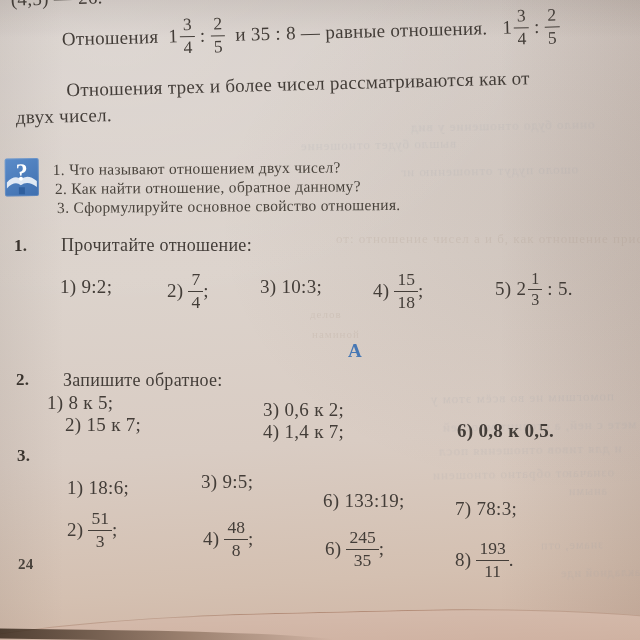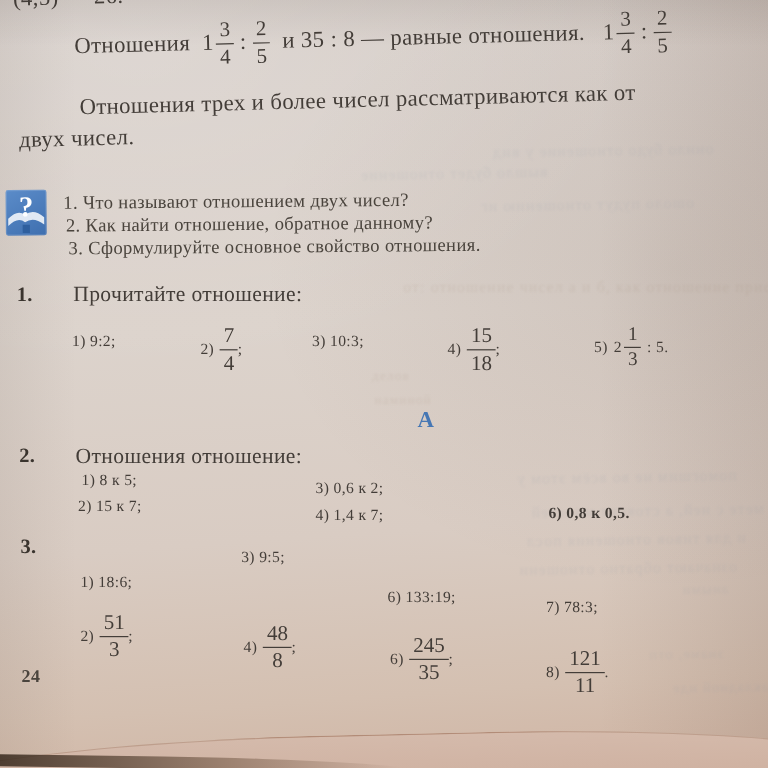--- a/index.html
+++ b/index.html
@@ -9,21 +9,21 @@
     color:#433d38;
     background:
       radial-gradient(120% 80% at 18% 5%, rgba(255,255,255,0.16), rgba(255,255,255,0) 55%),
       radial-gradient(90% 70% at 88% 35%, rgba(95,70,58,0.10), rgba(95,70,58,0) 60%),
       linear-gradient(to bottom, rgba(60,45,35,0.10), rgba(60,45,35,0) 6%),
       linear-gradient(to right, rgba(60,45,35,0.07), rgba(60,45,35,0) 10%, rgba(60,45,35,0) 78%, rgba(95,65,50,0.13)),
       linear-gradient(176deg,#d6cec9 0%,#dcd3cc 42%,#d9ccc3 68%,#d4c0b1 88%,#cfb4a3 100%);
   }
   .abs{position:absolute;}
   .t{white-space:nowrap;letter-spacing:0.3px;}
-  .body-t{font-size:13px;}
+  .body-t{font-size:19px;}
   .intro-t{font-size:19px;}
   .hdr{font-size:18px;}
   .exnum{font-size:17px;font-weight:bold;color:#3a342e;}
   .q-t{font-size:15.5px;color:#4a443d;}
   .row{display:flex;align-items:center;}
   .frac{display:inline-flex;flex-direction:column;align-items:center;line-height:1;font-size:17.5px;}
   .frac .n{padding:0 3px 2px;border-bottom:1.6px solid #433d38;}
   .frac .d{padding-top:2px;}
   .mixed{display:inline-flex;align-items:center;gap:2px;}
   .gap{display:inline-block;width:5px;}
@@ -160,31 +160,31 @@
         <span class="d">3</span>
       </span>
     </span>
     <span class="gap"></span>
     <span class="t body-t">: 5.</span>
   </div>
 
   <div class="abs t marker-a" style="left:348px;top:340px;">А</div>
 
   <div class="abs t exnum" style="left:16px;top:370px;">2.</div>
-  <div class="abs t hdr" style="left:63px;top:370px;">Отношения отношение:</div>
-  <div class="abs t body-t" style="left:68px;top:392px;">1) 8 к 5;</div>
+  <div class="abs t hdr" style="left:63px;top:370px;">Запишите обратное:</div>
+  <div class="abs t body-t" style="left:47px;top:392px;">1) 8 к 5;</div>
   <div class="abs t body-t" style="left:65px;top:414px;">2) 15 к 7;</div>
   <div class="abs t body-t" style="left:263px;top:399px;">3) 0,6 к 2;</div>
   <div class="abs t body-t" style="left:263px;top:421px;">4) 1,4 к 7;</div>
   <div class="abs t body-t" style="left:457px;top:420px;font-weight:bold;">6) 0,8 к 0,5.</div>
 
   <div class="abs t exnum" style="left:17px;top:446px;">3.</div>
 
   <div class="abs t body-t" style="left:67px;top:477px;">1) 18:6;</div>
-  <div class="abs t body-t" style="left:201px;top:456px;">3) 9:5;</div>
+  <div class="abs t body-t" style="left:201px;top:471px;">3) 9:5;</div>
   <div class="abs t body-t" style="left:323px;top:490px;">6) 133:19;</div>
   <div class="abs t body-t" style="left:455px;top:498px;">7) 78:3;</div>
 
   <div class="abs row" style="left:67px;top:503px;height:54px;">
     <span class="t body-t">2)</span>
       <span class="gap"></span>
     <span class="frac">
       <span class="n">51</span>
       <span class="d">3</span>
     </span>
@@ -205,21 +205,21 @@
     <span class="frac">
       <span class="n">245</span>
       <span class="d">35</span>
     </span>
     <span class="t body-t">;</span>
   </div>
   <div class="abs row" style="left:455px;top:532px;height:56px;">
     <span class="t body-t">8)</span>
       <span class="gap"></span>
     <span class="frac">
-      <span class="n">121</span>
+      <span class="n">193</span>
       <span class="d">11</span>
     </span>
     <span class="t body-t">.</span>
   </div>
 
   <div class="abs t pagenum" style="left:18px;top:556px;font-weight:bold;">24</div>
 
   <div class="page-edge"></div>
   <div class="edge-line"></div>
 </div>

